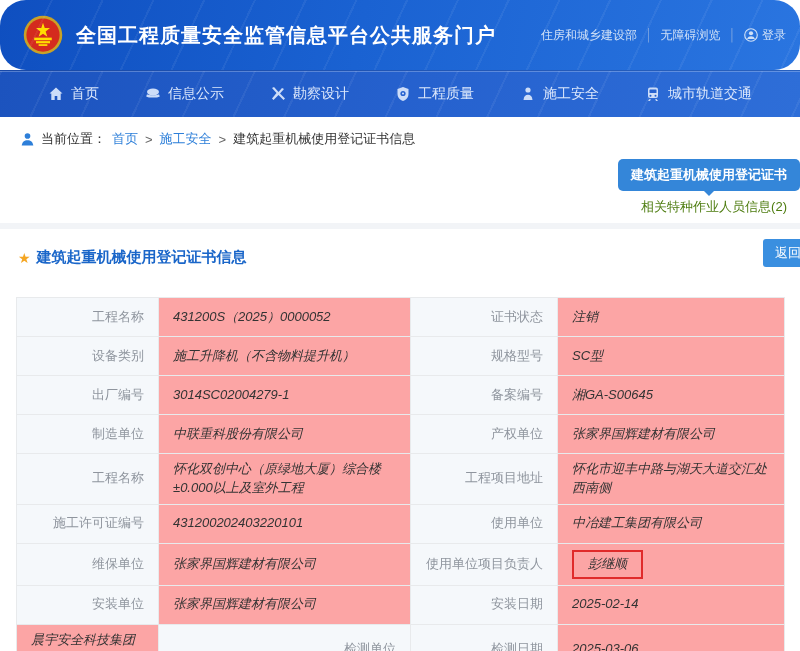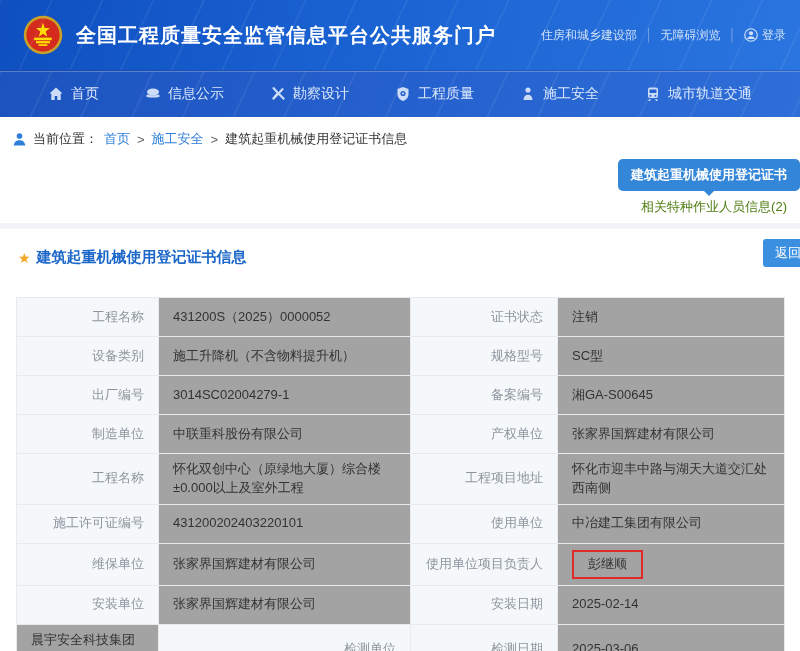--- a/index.html
+++ b/index.html
@@ -4,20 +4,21 @@
 <style>
   * { margin:0; padding:0; box-sizing:border-box; }
   html,body { width:800px; height:651px; overflow:hidden; background:#fff;
     font-family:"Liberation Sans","DejaVu Sans",sans-serif; }
 
   
   .header{
     height:70px; position:relative; display:flex; align-items:center;
     padding:0 14px 0 22px; color:#fff;
     background:linear-gradient(100deg,#0f4fc0 0%,#1a62d2 45%,#2a75e0 100%);
+    border-radius:26px;
   }
   .header::after, .navbar::after{
     content:""; position:absolute; inset:0; pointer-events:none;
     background:repeating-linear-gradient(115deg,rgba(255,255,255,.06) 0 2px,transparent 2px 46px);
   }
   .emblem{ width:42px; height:42px; margin-right:12px; flex:0 0 auto; }
   .site-title{ font-size:20px; font-weight:bold; letter-spacing:1px; white-space:nowrap; }
   .header-links{ margin-left:auto; display:flex; align-items:center; gap:8px;
     font-size:12px; color:#cfe0f7; white-space:nowrap; position:relative; z-index:2;}
   .header-links .sep{ color:#7fa6e0; }
@@ -31,21 +32,21 @@
     background:linear-gradient(100deg,#1c53be 0%,#2662cf 55%,#2e6ed8 100%);
     border-top:1px solid rgba(0,0,0,.12);
     box-shadow:0 1px 0 rgba(255,255,255,.25) inset;
   }
   .nav-item{ display:flex; align-items:center; gap:7px; color:#dbe7fb;
     font-size:14px; cursor:pointer; position:relative; z-index:2; white-space:nowrap;}
   .nav-item svg{ width:16px; height:16px; fill:#cdddf8; }
 
   
   .breadcrumb{ display:flex; align-items:center; gap:6px;
-    padding:13px 0 11px 12px; font-size:13px; color:#333; background:#fff;}
+    padding:13px 0 11px 20px; font-size:13px; color:#333; background:#fff;}
   .breadcrumb svg{ width:15px; height:15px; }
   .crumb-link{ color:#2d7fd9; text-decoration:none; cursor:pointer;}
   .crumb-sep{ color:#666; margin:0 1px; }
 
   
   .tabs{ padding-left:16px; display:flex; align-items:flex-end; position:relative;flex-direction:column; }
   .tab{ font-size:13px; padding:7px 13px; cursor:pointer; color:#4d7c0f; position:relative;}
   .tab.active{
     background:#3486d9; color:#fff; border-radius:5px 5px 5px 5px;
     font-weight:bold;
@@ -68,21 +69,21 @@
   .info-table{
     margin:26px 15px 0 16px; width:769px;
     border:1px solid #e8eaec; border-bottom:none;
     display:grid; grid-template-columns:142px 252px 147px 1fr;
     font-size:13px;
   }
   .cell{ display:flex; align-items:center; min-height:39px;
     border-bottom:1px solid #e8eaec; padding:6px 14px; line-height:1.45;}
   .cell.lab{ background:#f5f8fb; color:#8f959e; justify-content:flex-end;
     text-align:right; border-right:1px solid #e8eaec;}
-  .cell.val{ background:#a3a3a3; color:#333; border-right:1px solid #e8eaec;}
+  .cell.val{ background:#fca5a5; color:#333; border-right:1px solid #e8eaec;font-style:italic;}
   .cell.val.last{ border-right:none; }
   .hl{ border:2px solid #e02b2b; padding:3px 14px; display:inline-block; }
 </style>
 </head>
 <body>
 
 <div class="header">
   <svg class="emblem" viewBox="0 0 48 48">
     <circle cx="24" cy="24" r="22" fill="#c9a227"></circle>
     <circle cx="24" cy="24" r="19" fill="#d42b1e"></circle>

